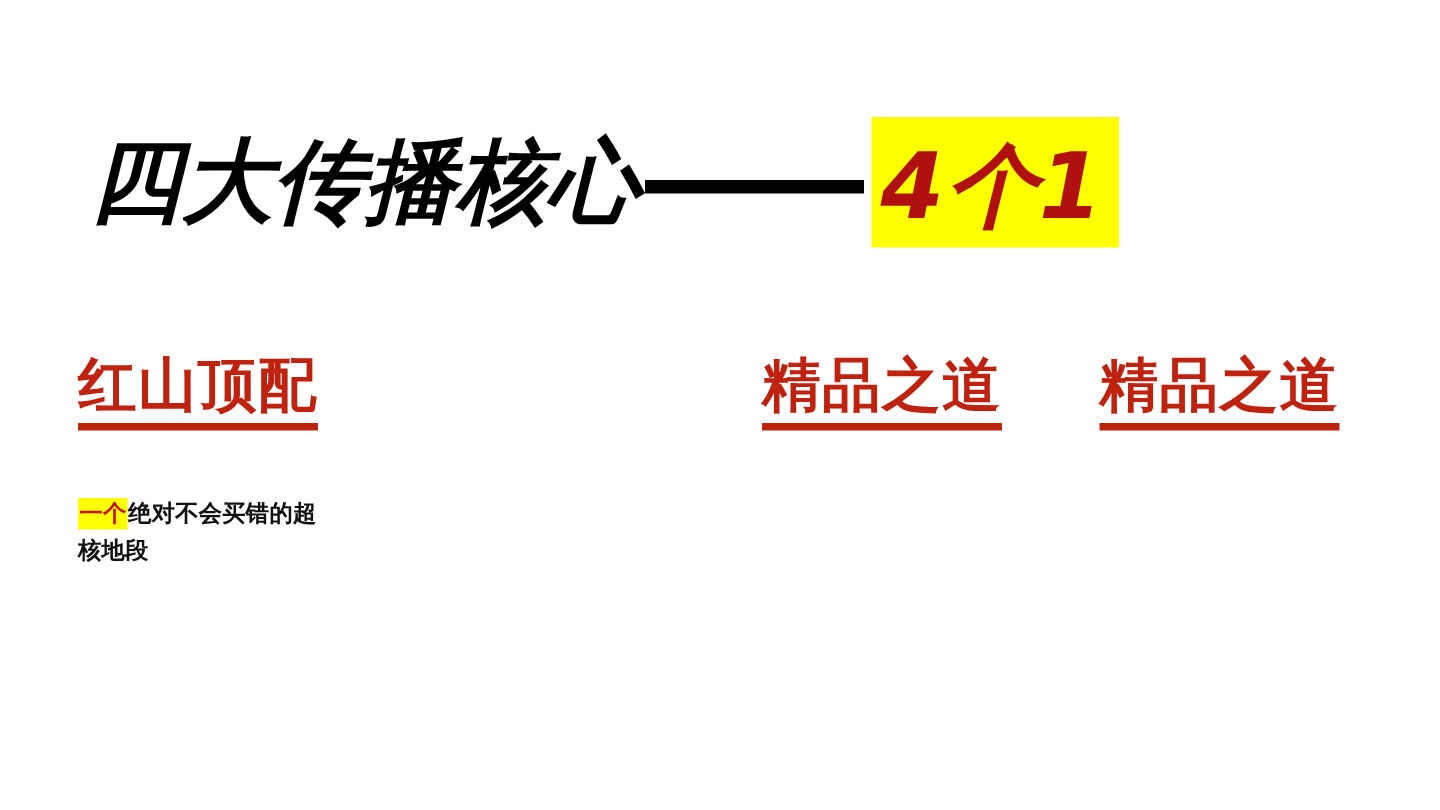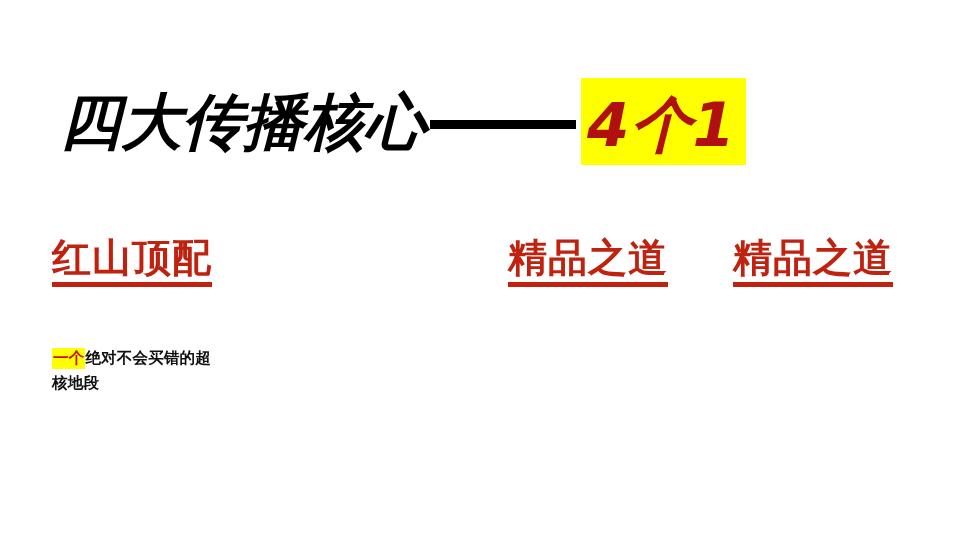--- a/index.html
+++ b/index.html
@@ -85,21 +85,21 @@
     line-height: 1.12;
     letter-spacing: 1px;
     display: inline-block;
     border-bottom: 5px solid #C02210;
     padding-bottom: 2px;
     white-space: nowrap;
     font-family: "DejaVu Sans", "Liberation Sans", sans-serif;
   }
 
   .col-body {
-    margin-top: 59px;
+    margin-top: 43px;
     font-size: 15.5px;
     font-weight: 700;
     color: #111111;
     line-height: 1.62;
     letter-spacing: 0.2px;
     max-width: 180px;
     font-family: "DejaVu Sans", "Liberation Sans", sans-serif;
   }
   .body-accent {
     color: #C41411;

